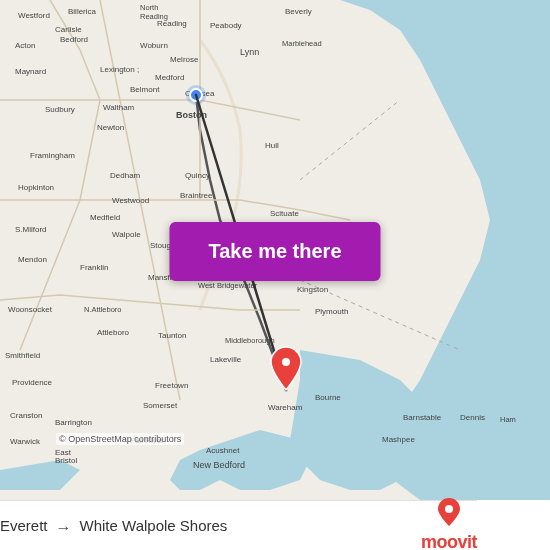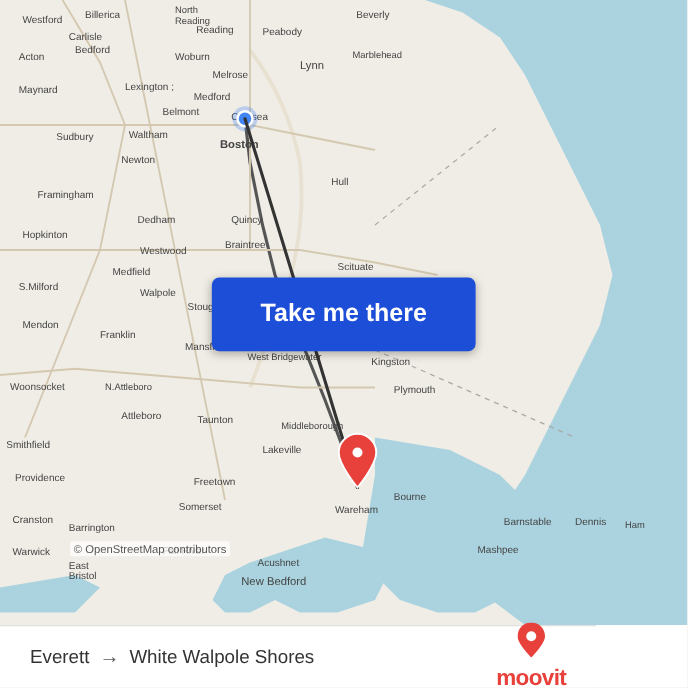--- a/index.html
+++ b/index.html
@@ -19,40 +19,40 @@
       height: 100%;
       position: absolute;
       top: 0; left: 0;
     }
 
     #take-me-there-btn {
       position: absolute;
       left: 50%;
       top: 222px;
       transform: translateX(-50%);
-      background-color: #1d4ed8;
+      background-color: #a21caf;
       color: white;
       border: none;
       border-radius: 6px;
       padding: 18px 39px;
       font-size: 20px;
       font-weight: bold;
       cursor: pointer;
       z-index: 10;
       white-space: nowrap;
       box-shadow: 0 2px 8px rgba(0,0,0,0.3);
     }
 
     #bottom-bar {
       width: 477px;
       height: 50px;
       background: white;
       display: flex;
       align-items: center;
-      padding: 0 24px;
+      padding: 0 0;
       border-top: 1px solid #e0e0e0;
       position: absolute;
       bottom: 0;
       left: 0;
     }
 
     #route-info {
       display: flex;
       align-items: center;
       gap: 8px;

